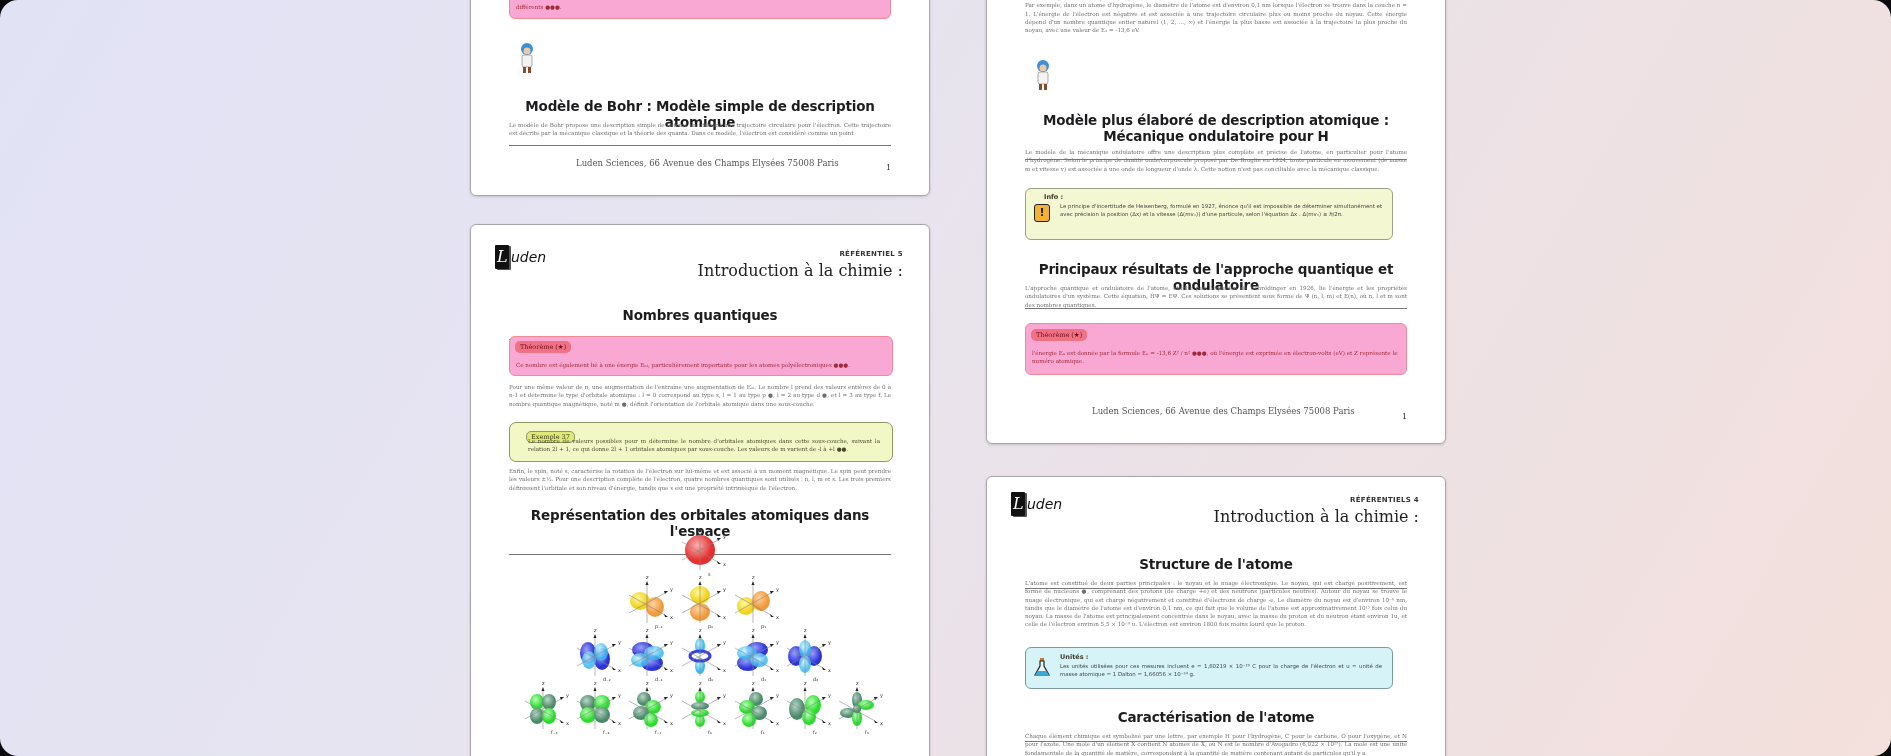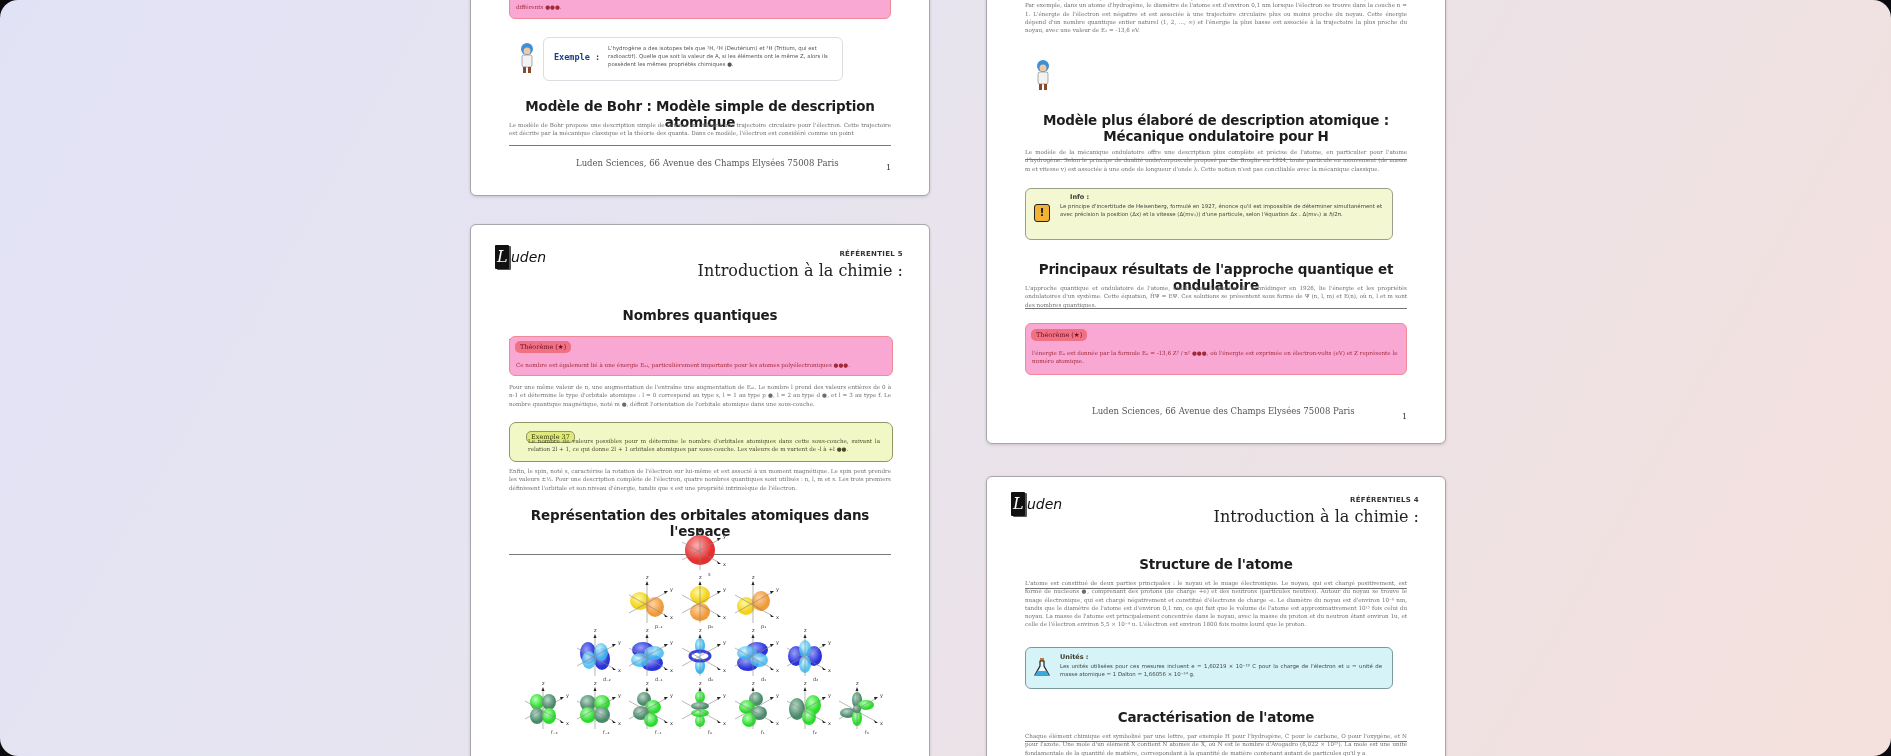--- a/index.html
+++ b/index.html
@@ -43,24 +43,20 @@
     </div>
     <div class="avatar" style="left:46px;top:81px;">
       <svg width="20" height="32" viewBox="0 0 20 32">
           <circle cx="10" cy="7" r="6" fill="#3d8fd8"></circle>
           <circle cx="10" cy="9" r="3.5" fill="#f1c9a0"></circle>
           <rect x="5" y="13" width="10" height="12" rx="2" fill="#f3f3f3" stroke="#777" stroke-width=".6"></rect>
           <rect x="6" y="25" width="3" height="6" fill="#8a4a2a"></rect>
           <rect x="11" y="25" width="3" height="6" fill="#8a4a2a"></rect>
         </svg>
     </div>
-    <div class="callout" style="left:72px;top:76px;width:298px;height:42px;">
-      <div class="clabel" style="left:10px;top:14px;">Exemple :</div>
-      <div class="ctext" style="left:64px;top:6px;width:222px;">L'hydrogène a des isotopes tels que ¹H, ²H (Deutérium) et ³H (Tritium, qui est radioactif). Quelle que soit la valeur de A, si les éléments ont le même Z, alors ils possèdent les mêmes propriétés chimiques ●.</div>
-    </div>
     <h2 class="sec-title" style="position:absolute;left:38px;top:138px;width:382px;">Modèle de Bohr : Modèle simple de description atomique</h2>
     <p class="body-text" style="position:absolute;left:38px;top:160px;width:382px;">Le modèle de Bohr propose une description simple de l'atome en utilisant une trajectoire circulaire pour l'électron. Cette trajectoire est décrite par la mécanique classique et la théorie des quanta. Dans ce modèle, l'électron est considéré comme un point</p>
     <div class="footer" style="left:105px;top:197px;">Luden Sciences, 66 Avenue des Champs Elysées 75008 Paris</div>
     <div class="pnum" style="left:415px;top:202px;">1</div>
   </div>
 
   <div class="page" style="left:470px;top:224px;width:458px;height:560px;">
     <div class="logo" style="left:24px;top:20px;">
       <div class="book">
           <span>L</span>
@@ -268,21 +264,21 @@
           <rect x="6" y="25" width="3" height="6" fill="#8a4a2a"></rect>
           <rect x="11" y="25" width="3" height="6" fill="#8a4a2a"></rect>
         </svg>
     </div>
 
     <h2 class="sec-title" style="position:absolute;left:38px;top:172px;width:382px;">Modèle plus élaboré de description atomique : Mécanique ondulatoire pour H</h2>
     <p class="body-text" style="position:absolute;left:38px;top:207px;width:382px;">Le modèle de la mécanique ondulatoire offre une description plus complète et précise de l'atome, en particulier pour l'atome d'hydrogène. Selon le principe de dualité onde/corpuscule proposé par De Broglie en 1924, toute particule en mouvement (de masse m et vitesse v) est associée à une onde de longueur d'onde λ. Cette notion n'est pas conciliable avec la mécanique classique.</p>
 
     <div class="infobox" style="left:38px;top:247px;width:366px;height:50px;background:#f4f8d2;">
       <div style="position:absolute;left:8px;top:15px;width:14px;height:16px;background:#f2b233;border:1.5px solid #222;border-radius:3px;font-family:'DejaVu Sans',sans-serif;font-weight:bold;font-size:11px;line-height:16px;text-align:center;color:#222;">!</div>
-      <div class="ilabel" style="left:44px;top:4px;">Info :</div>
+      <div class="ilabel" style="left:18px;top:4px;">Info :</div>
       <div class="itext" style="left:34px;top:13px;width:322px;">Le principe d'incertitude de Heisenberg, formulé en 1927, énonce qu'il est impossible de déterminer simultanément et avec précision la position (Δx) et la vitesse (Δ(mvₓ)) d'une particule, selon l'équation Δx . Δ(mvₓ) ≥ ℏ/2π.</div>
     </div>
 
     <h2 class="sec-title" style="position:absolute;left:38px;top:321px;width:382px;">Principaux résultats de l'approche quantique et ondulatoire</h2>
     <p class="body-text" style="position:absolute;left:38px;top:343px;width:382px;">L'approche quantique et ondulatoire de l'atome, établie par l'équation de Schrödinger en 1926, lie l'énergie et les propriétés ondulatoires d'un système. Cette équation, ĤΨ = EΨ. Ces solutions se présentent sous forme de Ψ (n, l, m) et E(n), où n, l et m sont des nombres quantiques.</p>
 
     <div class="theorem" style="left:38px;top:382px;width:380px;height:50px;">
       <span class="tag" style="position:absolute;left:5px;top:5px;">Théorème (★)</span>
       <div class="ttext" style="position:absolute;left:6px;top:25px;width:368px;">l'énergie Eₙ est donnée par la formule Eₙ = -13,6 Z² / n² ●●●, où l'énergie est exprimée en électron-volts (eV) et Z représente le numéro atomique.</div>
     </div>

